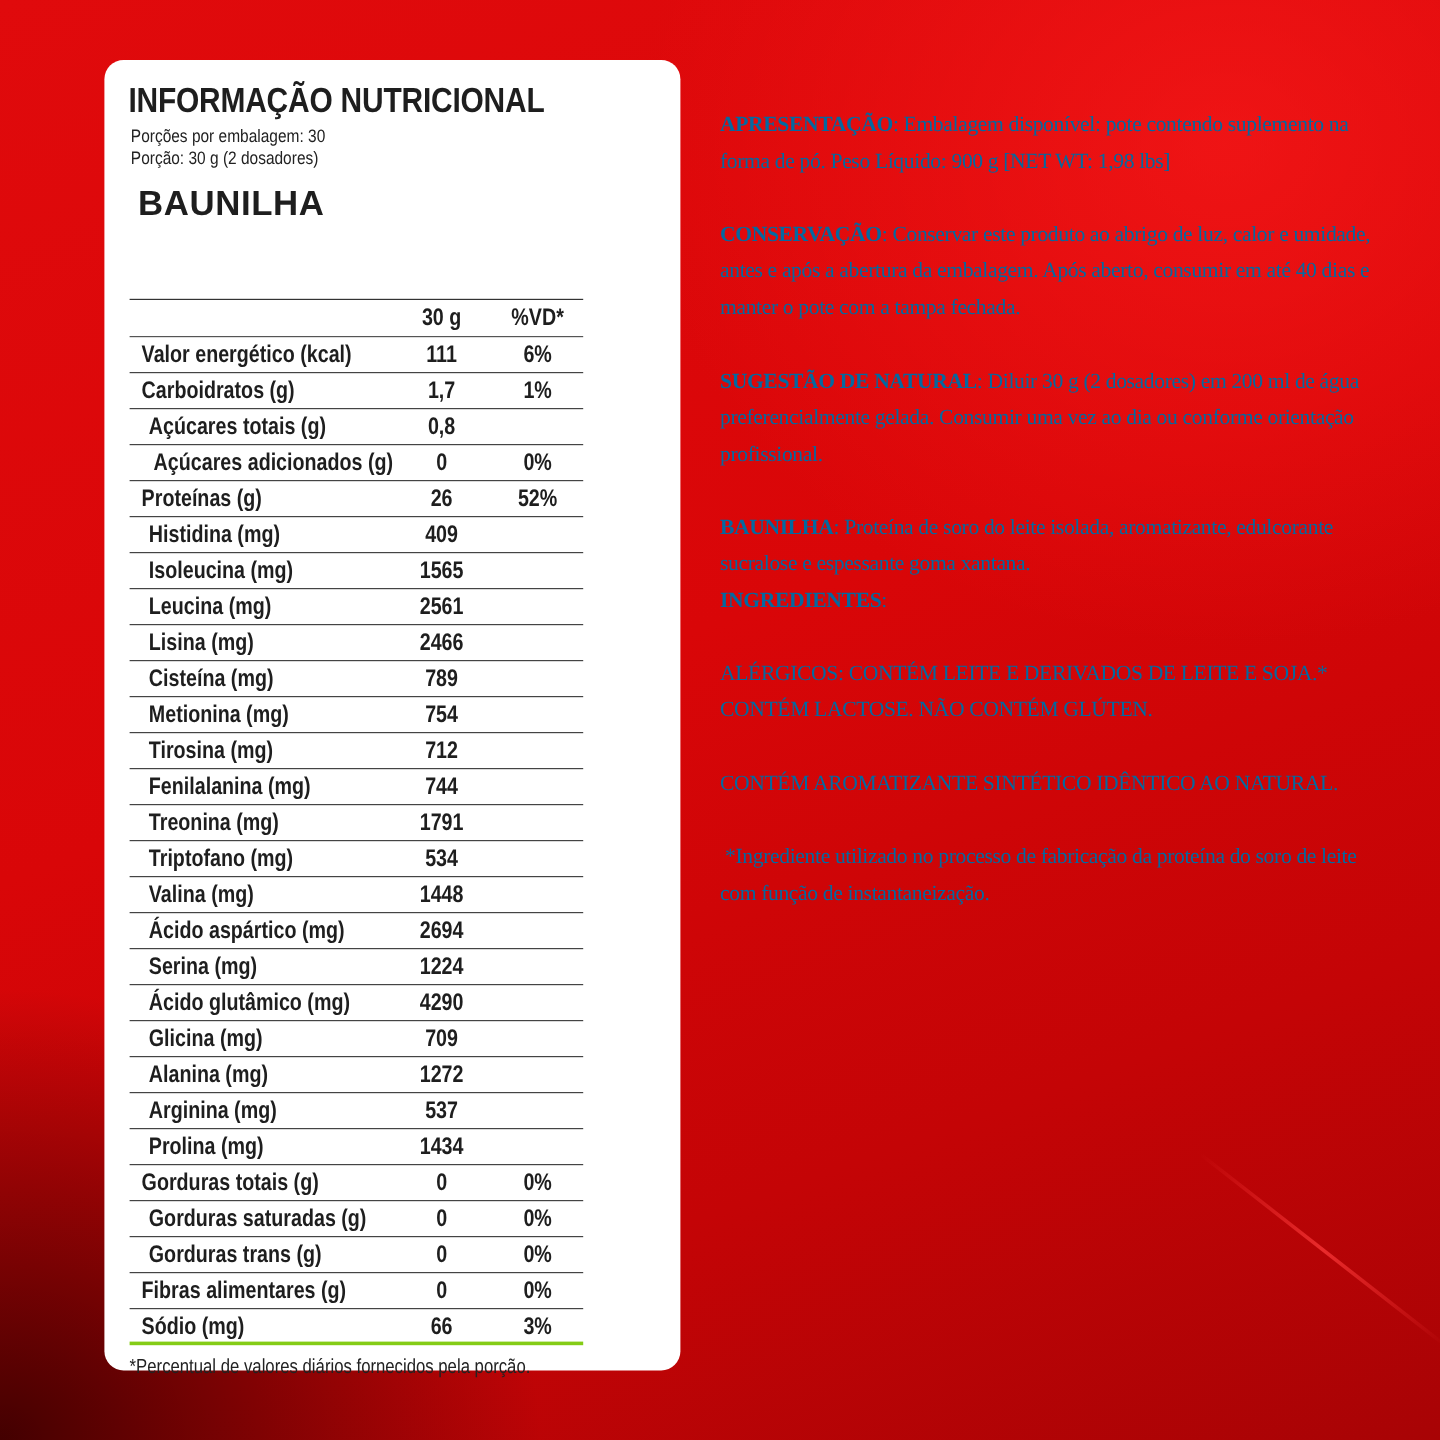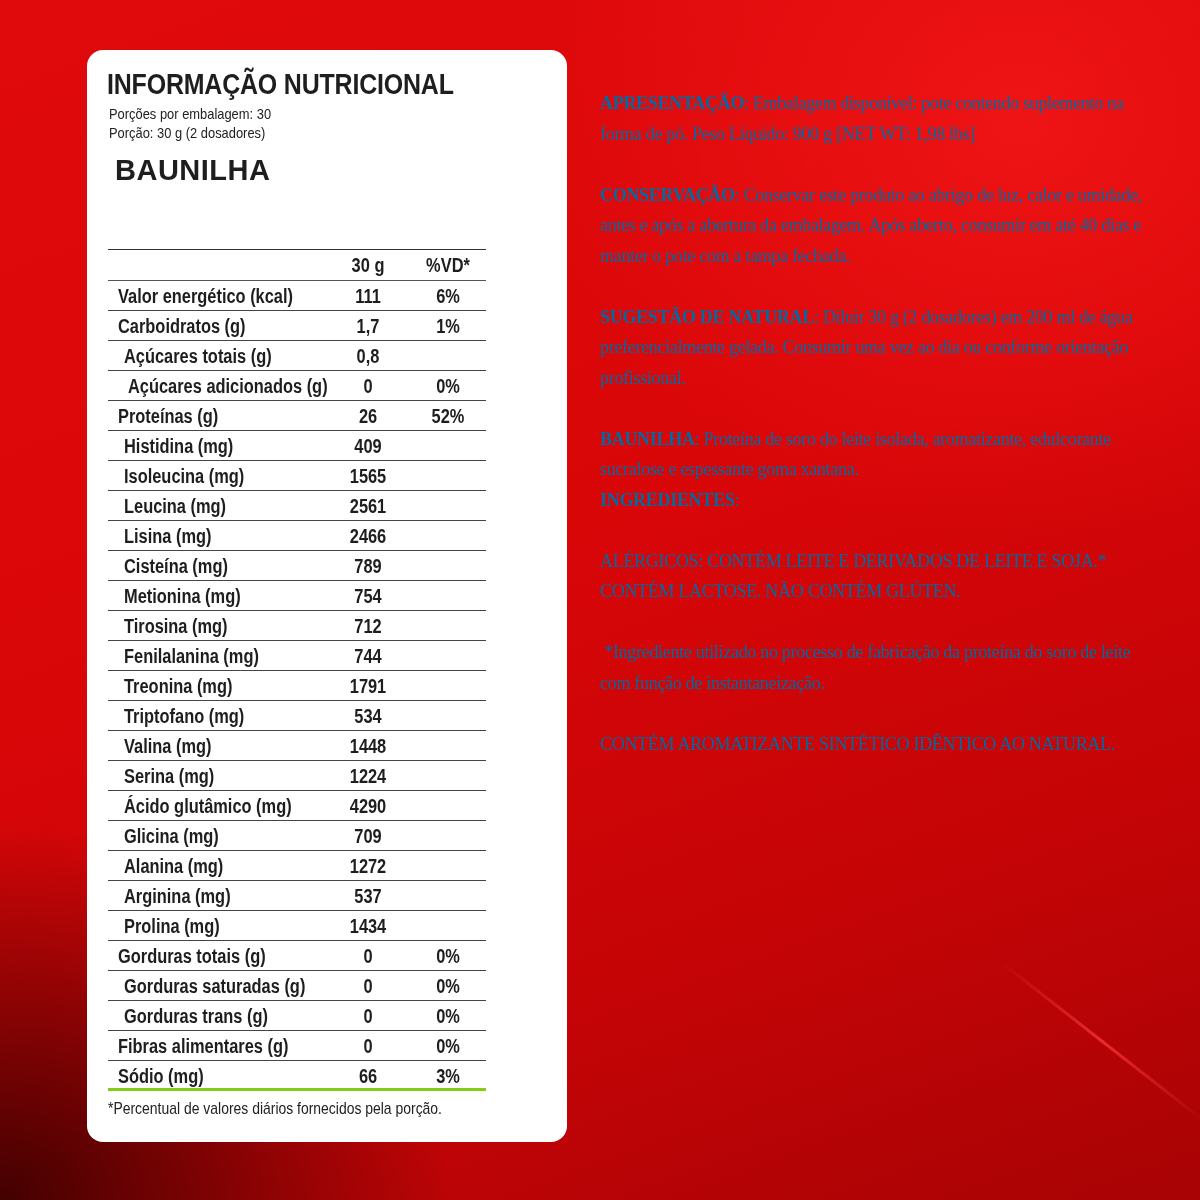--- a/index.html
+++ b/index.html
@@ -164,20 +164,25 @@
           <span class="cell name i1">Triptofano (mg)</span>
           <span class="cell val">534</span>
           <span class="cell dv"></span>
         </div>
         <div class="row">
           <span class="cell name i1">Valina (mg)</span>
           <span class="cell val">1448</span>
           <span class="cell dv"></span>
         </div>
         <div class="row">
+          <span class="cell name i1">Ácido aspártico (mg)</span>
+          <span class="cell val">2694</span>
+          <span class="cell dv"></span>
+        </div>
+        <div class="row">
           <span class="cell name i1">Serina (mg)</span>
           <span class="cell val">1224</span>
           <span class="cell dv"></span>
         </div>
         <div class="row">
           <span class="cell name i1">Ácido glutâmico (mg)</span>
           <span class="cell val">4290</span>
           <span class="cell dv"></span>
         </div>
         <div class="row">
@@ -241,18 +246,18 @@
     <p class="t"><span class="lbl">SUGESTÃO DE NATURAL</span><span>: Diluir 30 g (2 dosadores) em 200 ml de água preferencialmente gelada. Consumir uma vez ao dia ou conforme orientação profissional.</span></p>
   </div>
   <div class="block">
     <p class="t"><span class="lbl">BAUNILHA</span><span>: Proteína de soro do leite isolada, aromatizante, edulcorante sucralose e espessante goma xantana.</span></p>
     <p class="t"><span class="lbl">INGREDIENTES</span><span>:</span></p>
   </div>
   <div class="block">
     <p class="t">ALÉRGICOS: CONTÉM LEITE E DERIVADOS DE LEITE E SOJA.* CONTÉM LACTOSE. NÃO CONTÉM GLÚTEN.</p>
   </div>
   <div class="block">
+    <p class="t">CONTÉM AROMATIZANTE SINTÉTICO IDÊNTICO AO NATURAL.</p>
+  </div>
+  <div class="block">
     <p class="t" style="white-space: pre-wrap;"> *Ingrediente utilizado no processo de fabricação da proteína do soro de leite com função de instantaneização.</p>
   </div>
-  <div class="block">
-    <p class="t">CONTÉM AROMATIZANTE SINTÉTICO IDÊNTICO AO NATURAL.</p>
-  </div>
 </div>
 
 </body></html>

